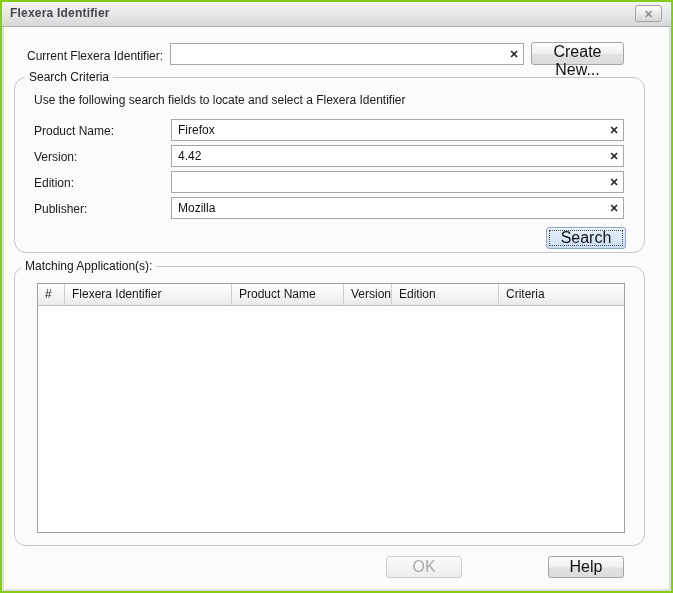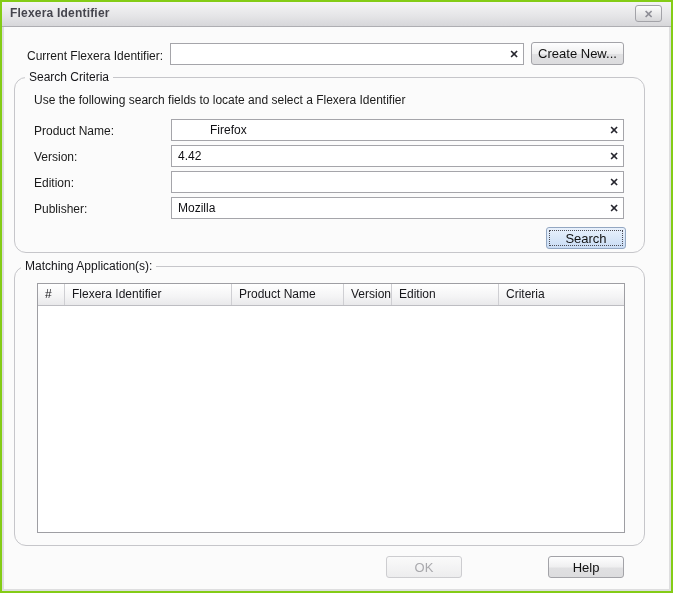--- a/index.html
+++ b/index.html
@@ -49,21 +49,21 @@
   }
   .clear-x {
     width:18px; text-align:center; font-weight:bold; font-size:11px;
     color:#26262e; cursor:default; user-select:none;
   }
 
   .btn {
     position:absolute;
     background:linear-gradient(180deg,#fefefe 0%,#efeff0 50%,#e0e0e2 55%,#dcdcde 100%);
     border:1px solid #a3a3a8; border-radius:3px;
-    font-family:"Liberation Sans", sans-serif; font-size:13px; color:#111;
+    font-family:"Liberation Sans", sans-serif; font-size:16px; color:#111;
     padding:0; cursor:default;
   }
   .btn.disabled {
     background:linear-gradient(180deg,#fafafa,#ededee);
     border-color:#cdcdd0; color:#a9a9ad;
   }
   .btn.primary {
     background:linear-gradient(180deg,#e9f1fc 0%,#d9e7f8 50%,#c9dcf4 100%);
     border-color:#93a7c2;
     outline:1px dotted #4c4c55; outline-offset:-4px;
@@ -119,21 +119,21 @@
     <span class="clear-x">✕</span>
   </div>
   <button class="btn" style="left:529px; top:40px; width:93px; height:23px;">Create New...</button>
 
   <div class="groupbox" style="left:12px; top:75px; width:631px; height:176px;">
     <span class="legend" style="left:10px;">Search Criteria</span>
 
     <div class="lbl" style="left:19px; top:12px;">Use the following search fields to locate and select a Flexera Identifier</div>
 
     <div class="lbl" style="left:19px; top:43px;">Product Name:</div>
-    <div class="field" style="left:156px; top:41px; width:453px; height:22px;padding-left:32px;">
+    <div class="field" style="left:156px; top:41px; width:453px; height:22px;">
       <input type="text" value="Firefox" style="">
       <span class="clear-x">✕</span>
     </div>
 
     <div class="lbl" style="left:19px; top:69px;">Version:</div>
     <div class="field" style="left:156px; top:67px; width:453px; height:22px;">
       <input type="text" value="4.42" style="">
       <span class="clear-x">✕</span>
     </div>
 

